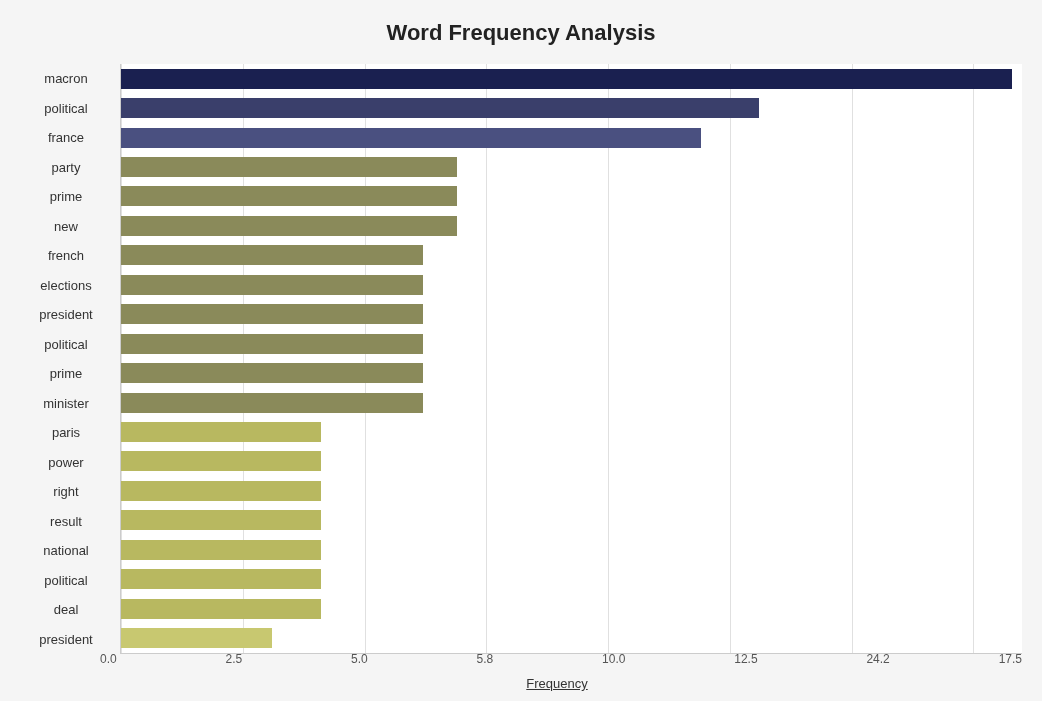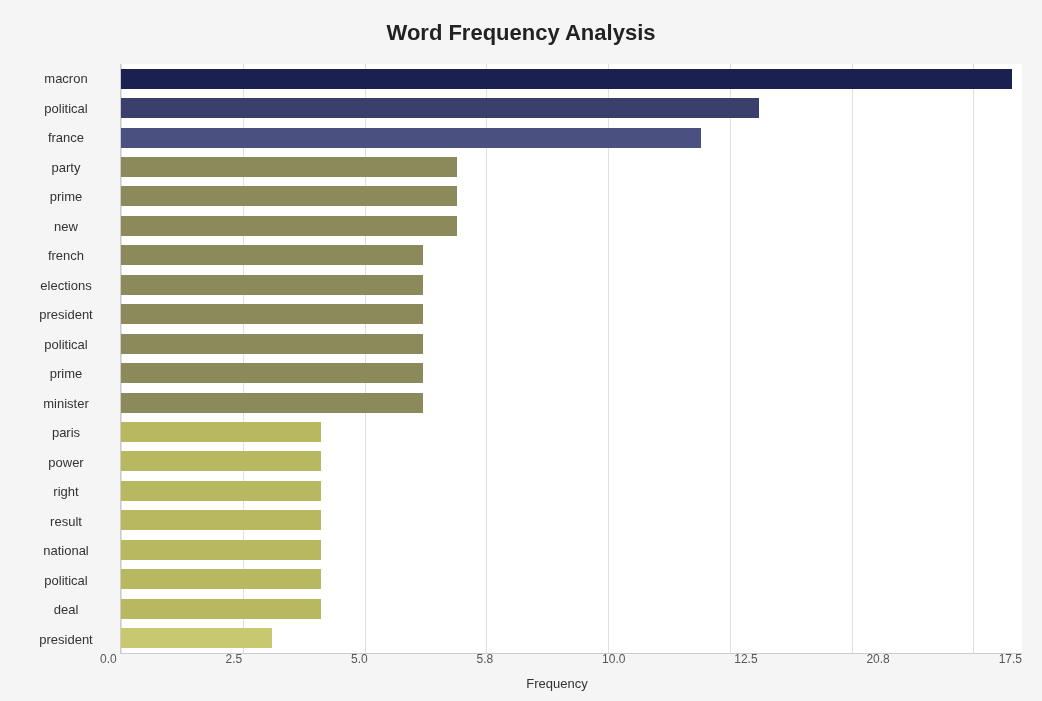--- a/index.html
+++ b/index.html
@@ -97,20 +97,21 @@
       text-align: center;
     }
     .x-axis-label {
       position: absolute;
       bottom: 10px;
       left: 100px;
       right: 28px;
       text-align: center;
       font-size: 13px;
       color: #333;
+      text-decoration: underline;
     }
   </style>
 </head>
 <body>
 
 <div class="chart-container">
   <div class="chart-title">Word Frequency Analysis</div>
   <div class="chart-area">
     <div class="y-axis" id="y-axis">
         <div class="y-label">macron</div>
@@ -207,17 +208,17 @@
         </div>
       </div>
   </div>
   <div class="x-axis" id="x-axis">
       <div class="x-tick">0.0</div>
       <div class="x-tick">2.5</div>
       <div class="x-tick">5.0</div>
       <div class="x-tick">5.8</div>
       <div class="x-tick">10.0</div>
       <div class="x-tick">12.5</div>
-      <div class="x-tick">20.8</div>
+      <div class="x-tick">24.2</div>
       <div class="x-tick">17.5</div>
     </div>
   <div class="x-axis-label">Frequency</div>
 </div>
 
 </body></html>

